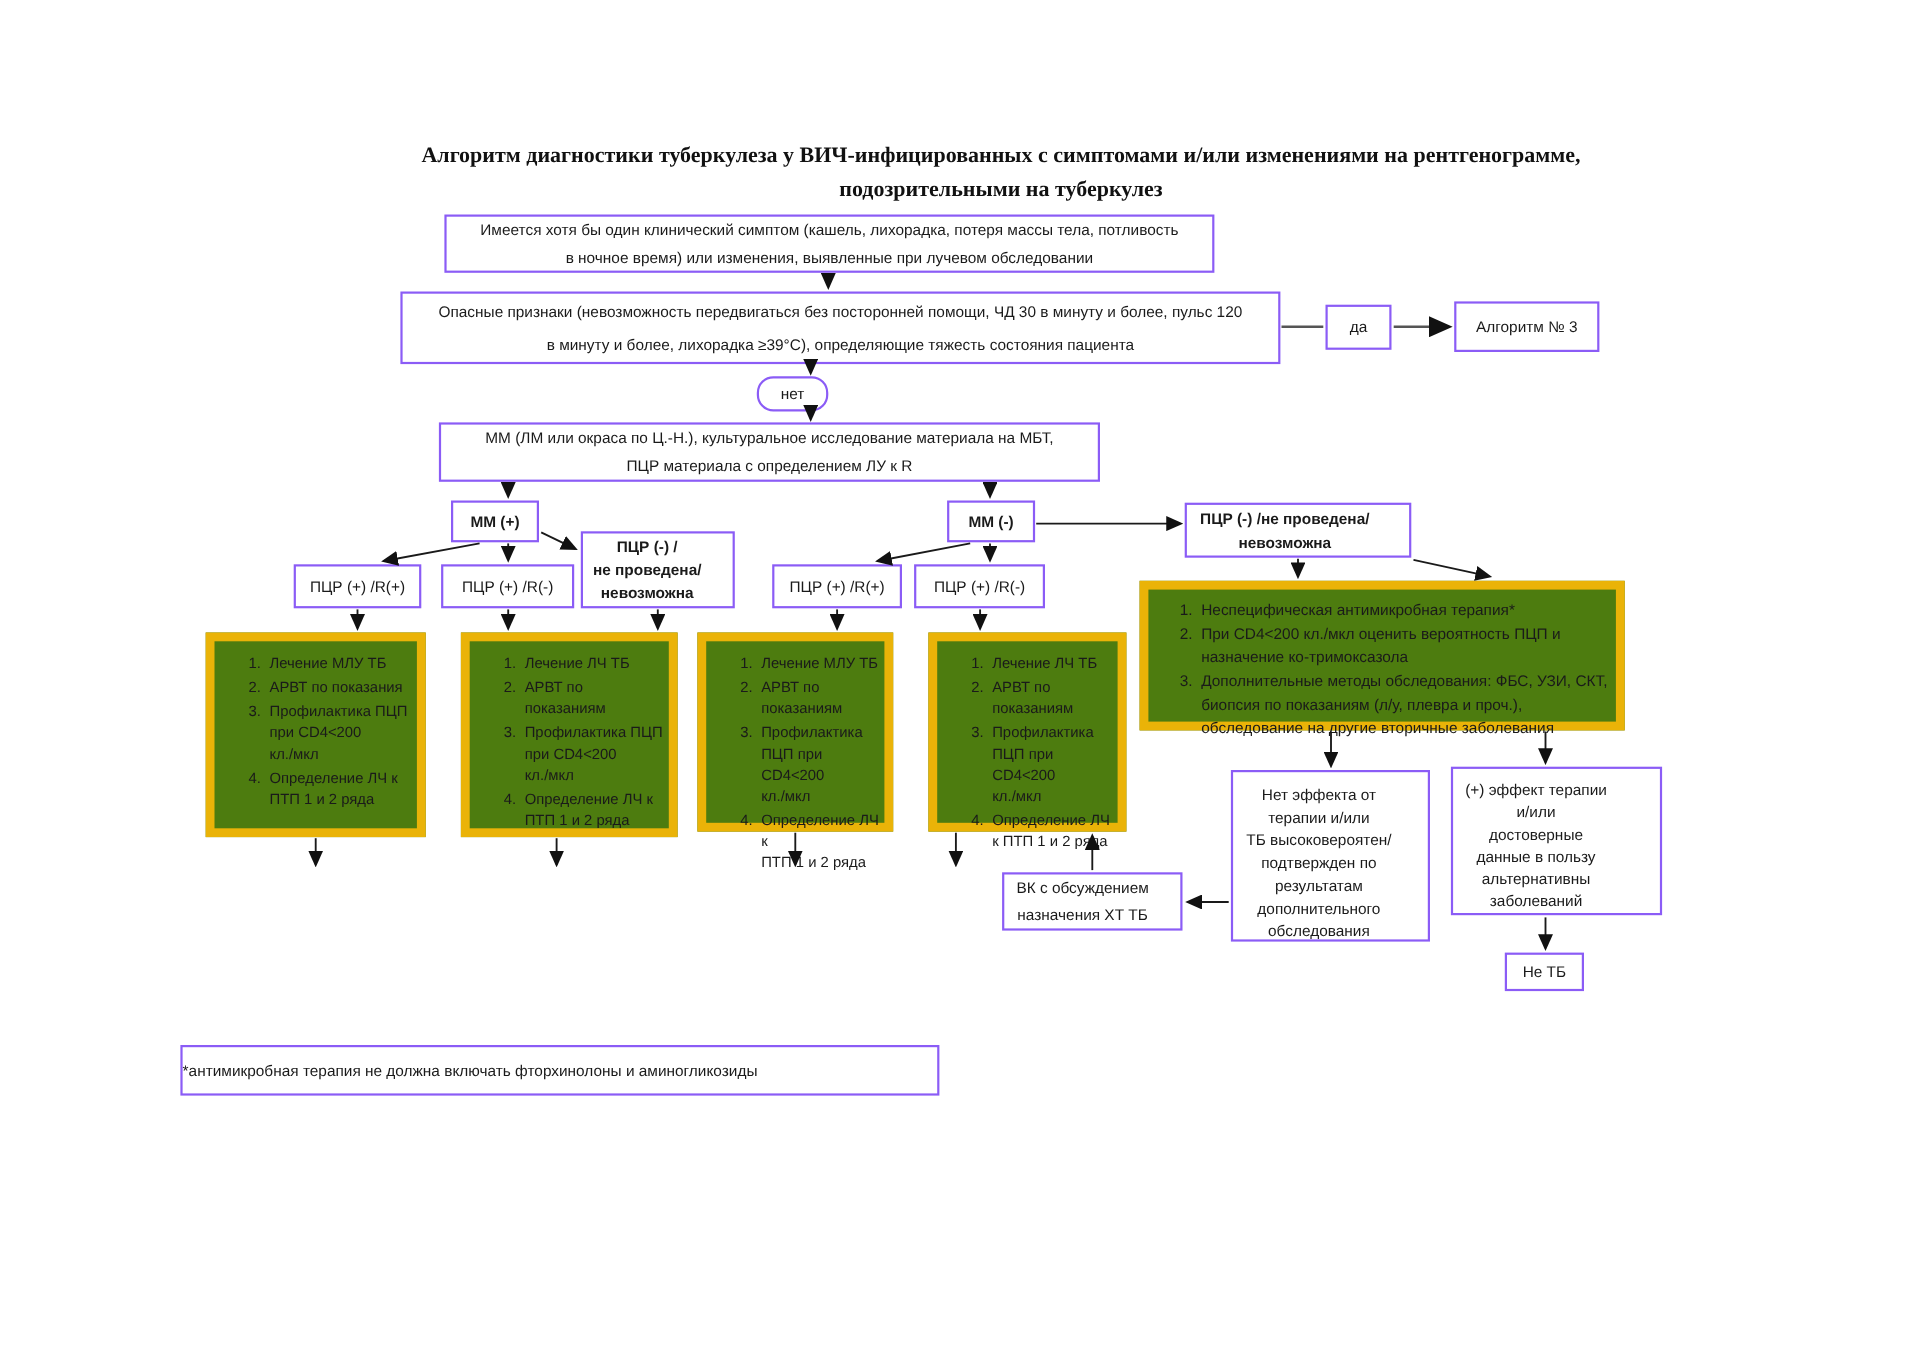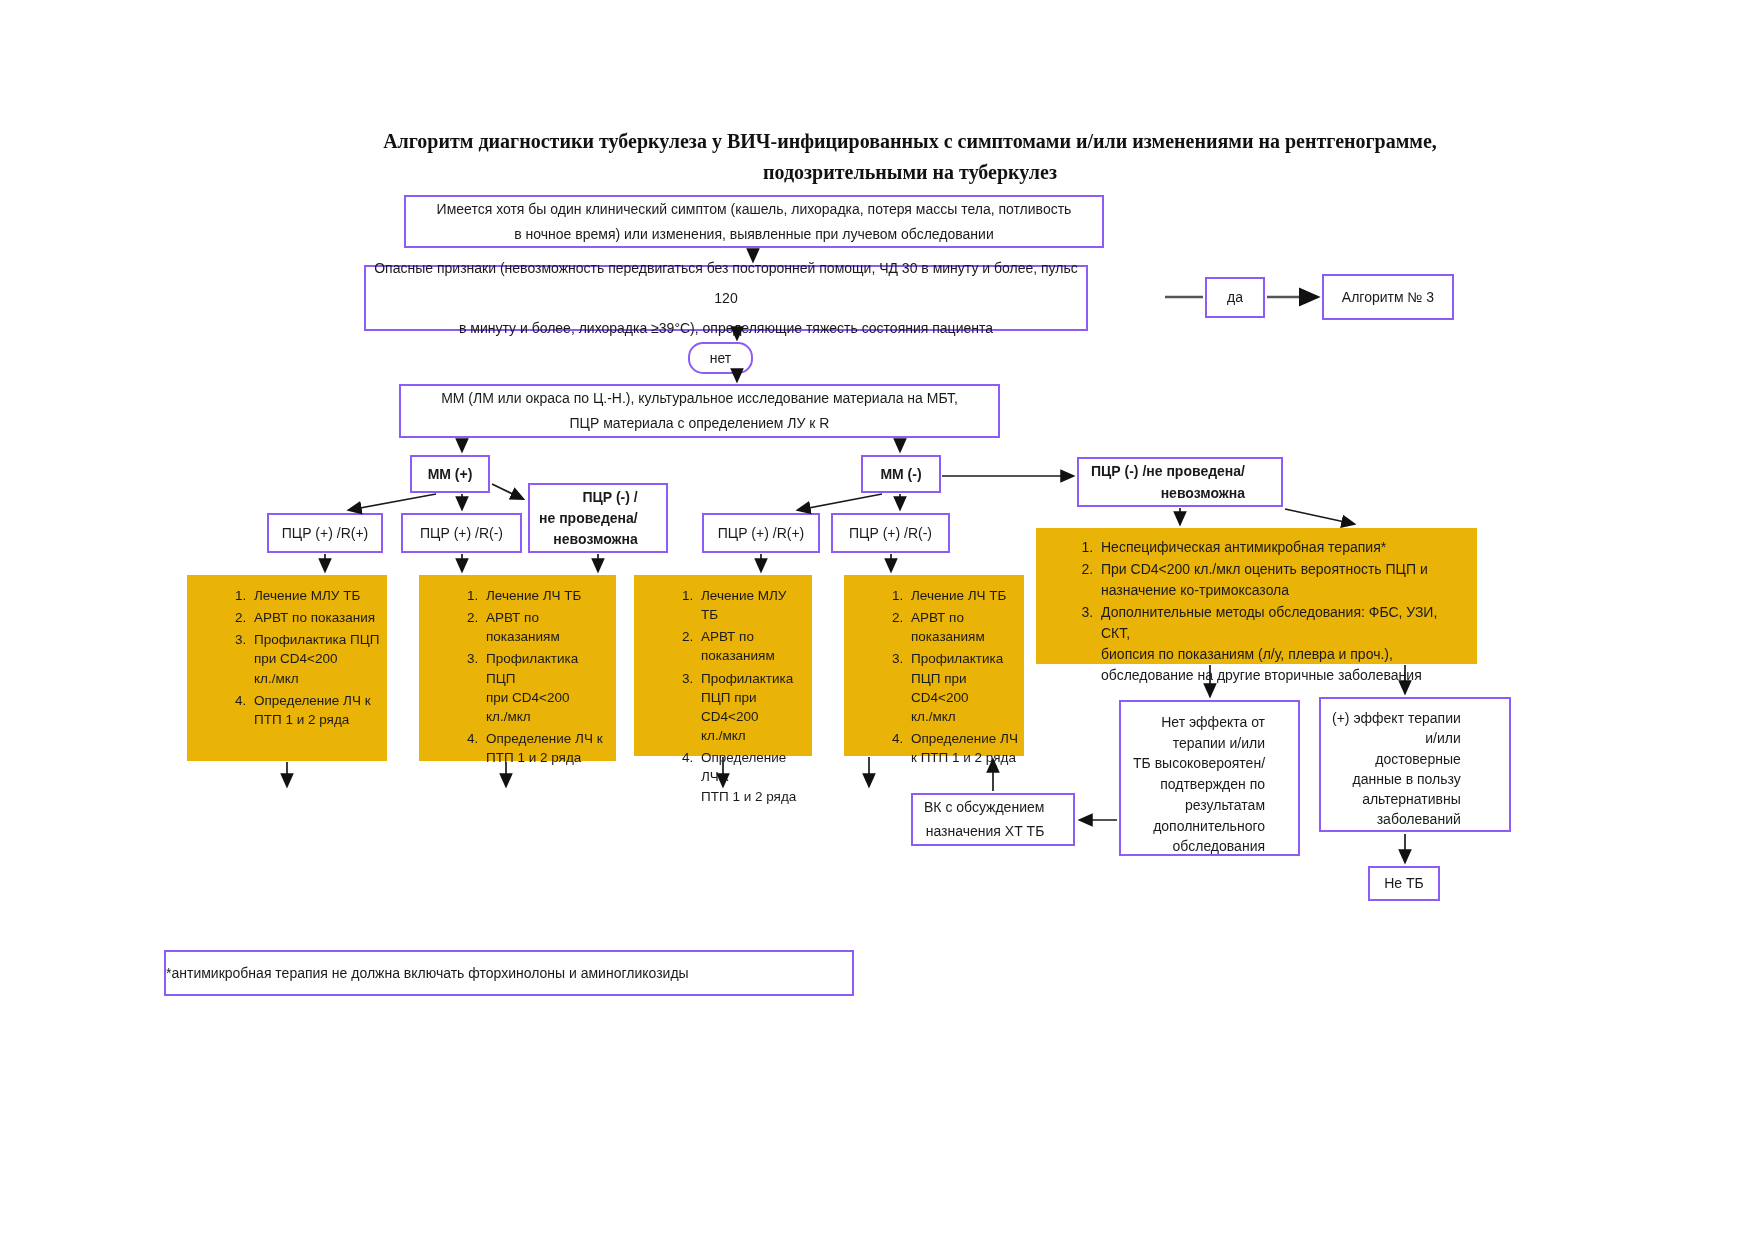--- a/index.html
+++ b/index.html
@@ -6,50 +6,50 @@
   #canvas{
     position:relative;width:1752px;height:1239px;background:#ffffff;
     font-family:"Liberation Sans",sans-serif;color:#1a1a1a;overflow:hidden;margin-left:34px;
   }
   .box{
     position:absolute;border:2px solid #8b5cf6;background:#fff;
     display:flex;align-items:center;justify-content:center;
     font-size:14px;line-height:1.6;text-align:center;white-space:pre-line;
     box-sizing:border-box;
   }
-  .left{justify-content:flex-start;text-align:right;}
+  .left{justify-content:flex-start;text-align:center;}
   .bold{font-weight:bold;}
   #page-title{
     position:absolute;left:100px;top:126px;width:1552px;
     font-family:"Liberation Serif",serif;font-weight:bold;font-size:20px;
     line-height:1.55;text-align:center;white-space:pre-line;color:#111;
   }
   .listbox{
-    position:absolute;border:1px solid #eab308;background:#eab308;
-    box-sizing:border-box;font-size:13.5px;padding-left:16px;
+    position:absolute;border:8px solid #eab308;background:#4d7c0f;
+    box-sizing:border-box;font-size:13.5px;
   }
   .listbox ol{margin:10px 0 0 0;padding:0 4px 0 46px;}
   .listbox li{margin:0 0 3px 0;line-height:1.42;white-space:pre-line;padding-left:4px;}
   #antimicrobial-list-box{font-size:14px;}
   #antimicrobial-list-box ol{margin:8px 0 0 0;padding:0 6px 0 44px;}
   #antimicrobial-list-box li{line-height:1.5;margin-bottom:1px;}
   svg.arrows{position:absolute;left:0;top:0;pointer-events:none;}
 </style>
 </head>
 <body>
 
 <div id="canvas">
 
   <div id="page-title">Алгоритм диагностики туберкулеза у ВИЧ-инфицированных с симптомами и/или изменениями на рентгенограмме,
 подозрительными на туберкулез</div>
 
   <div class="box" style="left:370px;top:195px;width:700px;height:53px;line-height:1.75;">Имеется хотя бы один клинический  симптом (кашель, лихорадка, потеря массы тела, потливость
 в ночное время) или изменения, выявленные при лучевом обследовании</div>
 
-  <div class="box" style="left:330px;top:265px;width:724px;height:66px;line-height:2.15;">Опасные признаки (невозможность передвигаться без посторонней помощи, ЧД 30 в минуту и более, пульс 120
+  <div class="box" style="left:330px;top:265px;width:800px;height:66px;line-height:2.15;">Опасные признаки (невозможность передвигаться без посторонней помощи, ЧД 30 в минуту и более, пульс 120
 в минуту и более, лихорадка ≥39°С), определяющие тяжесть состояния пациента</div>
 
   <div class="box" style="left:1171px;top:277px;width:60px;height:41px;">да</div>
 
   <div class="box" style="left:1288px;top:274px;width:132px;height:46px;">Алгоритм № 3</div>
 
   <div class="box" style="left:654px;top:342px;width:65px;height:32px;border-radius:15px;">нет</div>
 
   <div class="box" style="left:365px;top:384px;width:601px;height:54px;line-height:1.8;">ММ (ЛМ или окраса по Ц.-Н.), культуральное исследование материала на МБТ,
 ПЦР материала с определением ЛУ к R</div>

